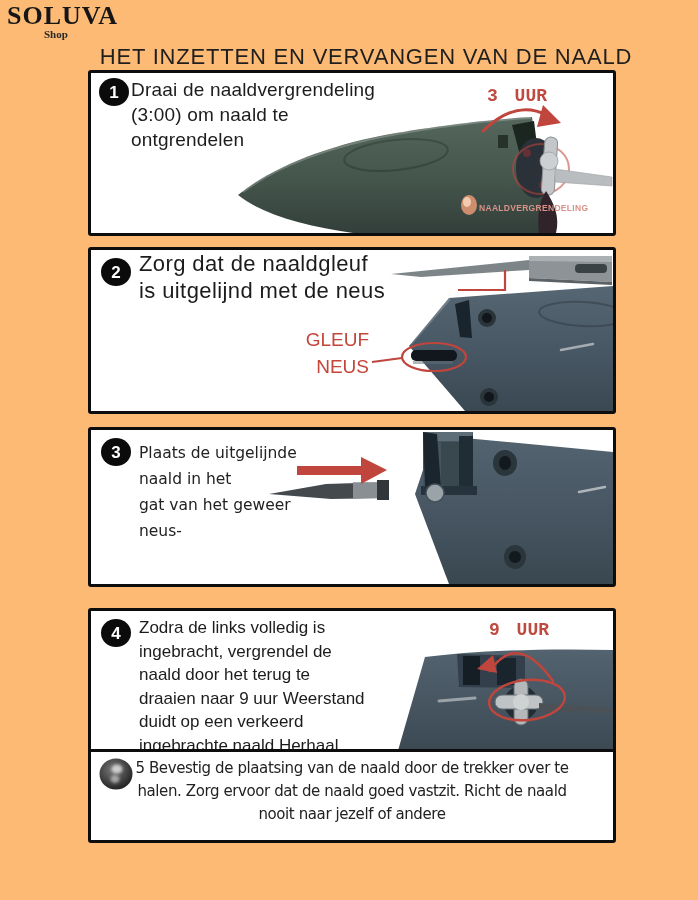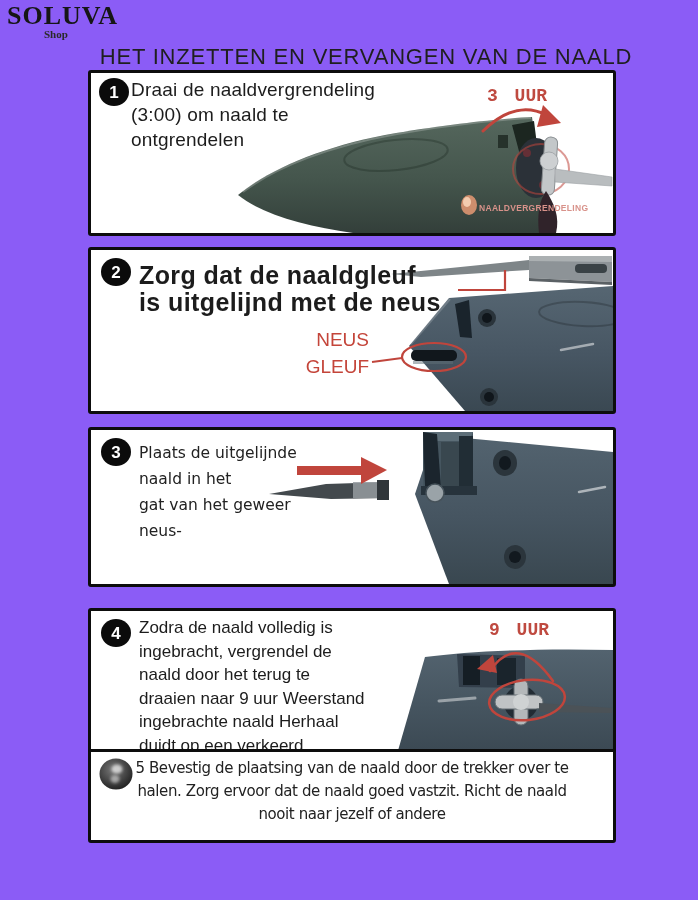--- a/index.html
+++ b/index.html
@@ -1,16 +1,16 @@
 <!DOCTYPE html>
 <html><head>
 <meta charset="utf-8">
 <style>
   html,body{margin:0;padding:0;background:#ffffff;}
-  .page{position:relative;width:698px;height:900px;background:#8b5cf6;overflow:hidden;
+  .page{position:relative;width:698px;height:900px;background:#fdba74;overflow:hidden;
         font-family:"Liberation Sans",sans-serif;color:#1c1c1c;}
   
   .brand-name{position:absolute;left:7px;top:1px;font-family:"Liberation Serif",serif;
         font-weight:bold;font-size:26px;letter-spacing:1px;color:#161616;}
   .brand-sub{position:absolute;left:44px;top:28px;font-family:"Liberation Serif",serif;
         font-weight:bold;font-size:11px;color:#2a2a2a;}
   .title{position:absolute;top:33px;left:30px;width:650px;margin:11px;text-align:center;
         font-size:22px;font-weight:400;letter-spacing:0.8px;color:#1f1f1f;white-space:nowrap;}
   
   .box{position:absolute;left:88px;width:528px;border:3px solid #0d0d0d;border-radius:3px;
@@ -20,21 +20,21 @@
   .box3{top:427px;height:160px}
   .box4{top:608px;height:163px}
   .box5{top:749px;height:94px}
   .gun-svg{position:absolute;left:0;top:0;width:100%;height:100%;display:block;}
   .badge{position:absolute;left:8px;top:5px;width:30px;height:28px;border-radius:50%;
         background:#0b0b0b;color:#fff;display:flex;align-items:center;justify-content:center;
         font-weight:bold;font-size:17px;line-height:1;}
   .box2 .badge,.box3 .badge,.box4 .badge{left:10px;top:8px;}
   .stext span{display:block;white-space:nowrap;}
   .s1t{position:absolute;left:40px;top:4px;font-size:19px;line-height:25px;letter-spacing:0.2px;}
-  .s2t{position:absolute;left:48px;top:12px;font-size:25px;line-height:27px;letter-spacing:0.4px;font-weight:bold;}
+  .s2t{position:absolute;left:48px;top:0;font-size:22px;line-height:27px;letter-spacing:0.4px;}
   .s3t{position:absolute;left:48px;top:10px;font-size:15.5px;line-height:26px;
         font-family:"DejaVu Sans",sans-serif;color:#222;}
   .s4t{position:absolute;left:48px;top:5px;font-size:17px;line-height:23.5px;}
   .s5t{position:absolute;left:24px;right:24px;top:5px;text-align:center;font-size:15px;
         line-height:23px;letter-spacing:-0.4px;font-family:"DejaVu Sans",sans-serif;color:#222;}
   .badge5{position:absolute;left:8px;top:6px;width:34px;height:32px;}
   .neus-gleuf{position:absolute;left:180px;top:76px;width:98px;text-align:right;
         color:#c4453a;font-size:19px;line-height:27px;}
   .neus-gleuf span{display:block;}
   .clock-label{font-family:"Liberation Mono",monospace;font-weight:bold;font-size:18px;
@@ -130,22 +130,22 @@
       <path d="M281,112 L311,108" stroke="#c0453c" stroke-width="1.8"></path>
     </svg>
     <div class="badge">
         <span>2</span>
       </div>
     <div class="stext s2t">
       <span>Zorg dat de naaldgleuf</span>
       <span>is uitgelijnd met de neus</span>
     </div>
     <div class="neus-gleuf">
+      <span>GLEUF</span>
       <span>NEUS</span>
-      <span>GLEUF</span>
     </div>
   </section>
 
   <section class="box box3">
     <svg class="gun-svg" viewBox="0 0 522 154">
       <defs>
         <linearGradient id="lg3" x1="0" y1="0" x2="0" y2="1">
           <stop offset="0" stop-color="#53636f"></stop>
             <stop offset="0.55" stop-color="#465561"></stop>
             <stop offset="1" stop-color="#394750"></stop>
@@ -214,26 +214,26 @@
       <g>
         <path d="M399,60 Q426,20 462,70" fill="none" stroke="#c0453c" stroke-width="2.5" stroke-linecap="round"></path>
         <polygon points="386,58 402,44 406,62" fill="#c0453c"></polygon>
       </g>
       <text x="398" y="24" class="clock-label">9 UUR</text>
     </svg>
     <div class="badge">
         <span>4</span>
       </div>
     <div class="stext s4t">
-      <span>Zodra de naald volledig is</span>
+      <span>Zodra de links volledig is</span>
       <span>ingebracht, vergrendel de</span>
       <span>naald door het terug te</span>
       <span>draaien naar 9 uur Weerstand</span>
+      <span>duidt op een verkeerd</span>
       <span>ingebrachte naald Herhaal</span>
-      <span>duidt op een verkeerd</span>
       <span>stappen 1, 2 en 3.</span>
     </div>
   </section>
 
   <section class="box box5">
     <svg class="badge5" viewBox="0 0 34 32">
       <defs>
         <radialGradient id="g5" cx="0.42" cy="0.36" r="0.75">
           <stop offset="0" stop-color="#7a7a7a"></stop>
             <stop offset="1" stop-color="#161616"></stop>

